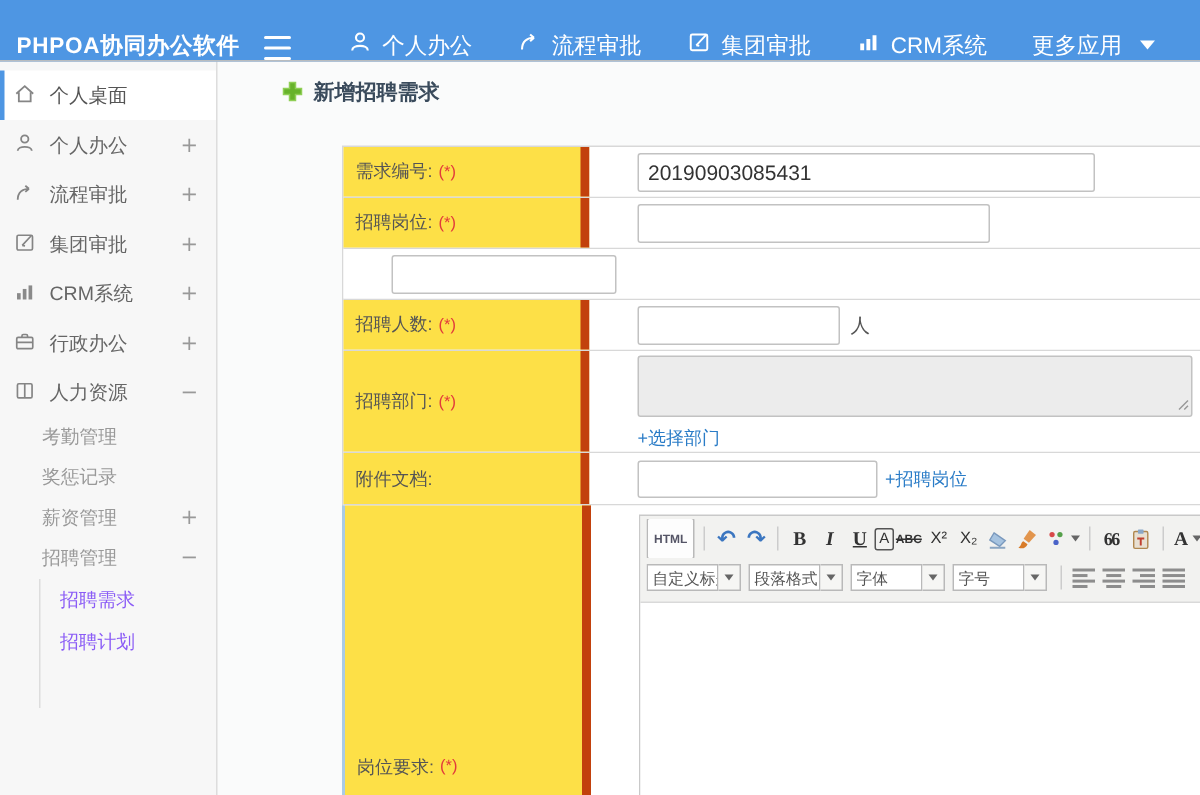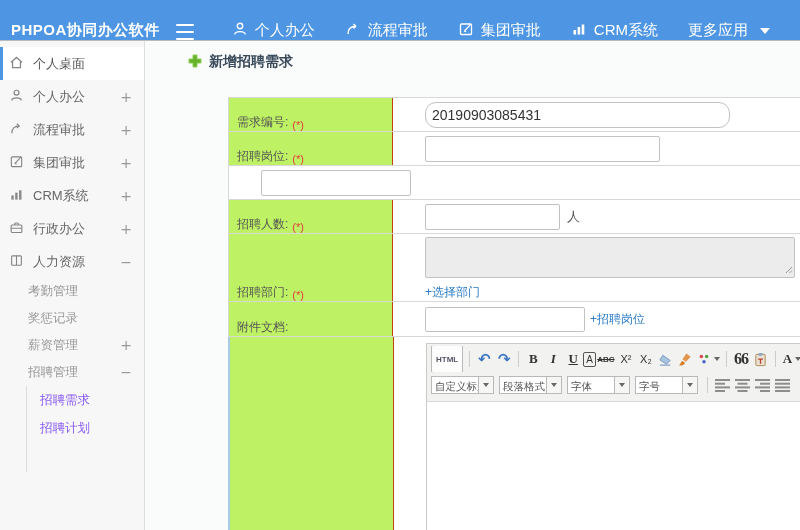--- a/index.html
+++ b/index.html
@@ -27,22 +27,22 @@
   .exp{position:absolute;right:12px;color:#999;font-size:14px;font-family:"DejaVu Sans",sans-serif}
   .sub-item{height:27px;line-height:27px;padding-left:28px;color:#999;font-size:12.5px;position:relative;cursor:pointer}
   .sub-sub-list{margin-left:26px;border-left:1px solid #ddd;padding-bottom:30px}
   .sub-sub-item{height:28px;line-height:28px;padding-left:13px;color:#8b5cf6;font-size:12.5px;cursor:pointer}
   
   .page-title{position:absolute;left:188px;top:53px;display:flex;align-items:center;
     font-size:14px;font-weight:bold;color:#3a4b5c}
   .page-title svg{margin-right:7px}
   .form{position:absolute;left:228px;top:97px;width:700px;border:1px solid #d8d8d8;background:#fff}
   .frow{display:flex;border-bottom:1px solid #d8d8d8}
-  .flabel{width:164px;flex-shrink:0;background:#bef264;border-right:1px solid #c2410c;
-    display:flex;align-items:flex-end;padding-left:8px;font-size:12px;color:#555;box-sizing:border-box}
+  .flabel{width:164px;flex-shrink:0;background:#fde047;border-right:6px solid #c2410c;
+    display:flex;align-items:center;padding-left:8px;font-size:12px;color:#555;box-sizing:border-box}
   .req{color:#e23b3b;margin-left:4px;font-size:11px}
   .fvalue{flex:1;background:#fff;display:flex;align-items:center;padding-left:32px;font-size:12px;color:#333}
   .h33{height:33px}.h34{height:34px}
   input.txt{border:1px solid #c2c2c2;border-radius:2px;height:24px;padding:0 6px;font-size:13px;color:#333;
     font-family:"Liberation Sans","DejaVu Sans",sans-serif;box-sizing:border-box;background:#fff}
   .suffix{margin-left:7px;font-size:13px;color:#555}
   .blue-link{color:#2a7cc7;font-size:12px;text-decoration:none;cursor:pointer}
   .row5{height:67px}
   .row5 .fvalue{flex-direction:column;align-items:flex-start;justify-content:center;padding-top:2px}
   .ta-wrap{position:relative}
@@ -202,21 +202,21 @@
 </div>
 
 <div class="form">
 
   <div class="frow h33">
     <div class="flabel">
         <span>需求编号:</span>
         <span class="req">(*)</span>
       </div>
     <div class="fvalue">
-        <input class="txt" style="width: 305px; height: 26px; font-size: 14px; border-radius: 11px;" value="20190903085431">
+        <input class="txt" style="width: 305px; height: 26px; font-size: 14px;" value="20190903085431">
       </div>
   </div>
 
   <div class="frow h33">
     <div class="flabel">
         <span>招聘岗位:</span>
         <span class="req">(*)</span>
       </div>
     <div class="fvalue">
         <input class="txt" style="width: 235px; height: 26px;">
@@ -301,21 +301,21 @@
               </span>
             <span class="ed-btn" style="min-width:26px">
                 <svg width="14" height="14" viewBox="0 0 16 16">
                   <circle cx="5" cy="5" r="2" fill="#d84a4a"></circle>
                   <circle cx="11" cy="5" r="2" fill="#55a04a"></circle>
                   <circle cx="8" cy="11" r="2" fill="#4a63c8"></circle>
                 </svg>
                 <span class="tiny-caret"></span>
               </span>
             <span class="ed-sep"></span>
-            <span class="ed-btn serif" style="font-size:16px;letter-spacing:-1px">66</span>
+            <span class="ed-btn serif" style="font-size:12px;letter-spacing:-1px">66</span>
             <span class="ed-btn">
                 <svg width="15" height="15" viewBox="0 0 16 16">
                   <rect x="3" y="2.5" width="10" height="12" rx="1" fill="#e8e0d2" stroke="#b08850" stroke-width="1"></rect>
                   <rect x="6" y="1" width="4" height="3" rx="0.5" fill="#8aa7c8"></rect>
                   <path d="M5.5 7.5 H10.5 M8 7.5 V12.5" stroke="#c04030" stroke-width="1.4" fill="none"></path>
                 </svg>
               </span>
             <span class="ed-sep"></span>
             <span class="ed-btn" style="min-width:24px">
                 <span class="serif" style="font-size:13px">A</span>

